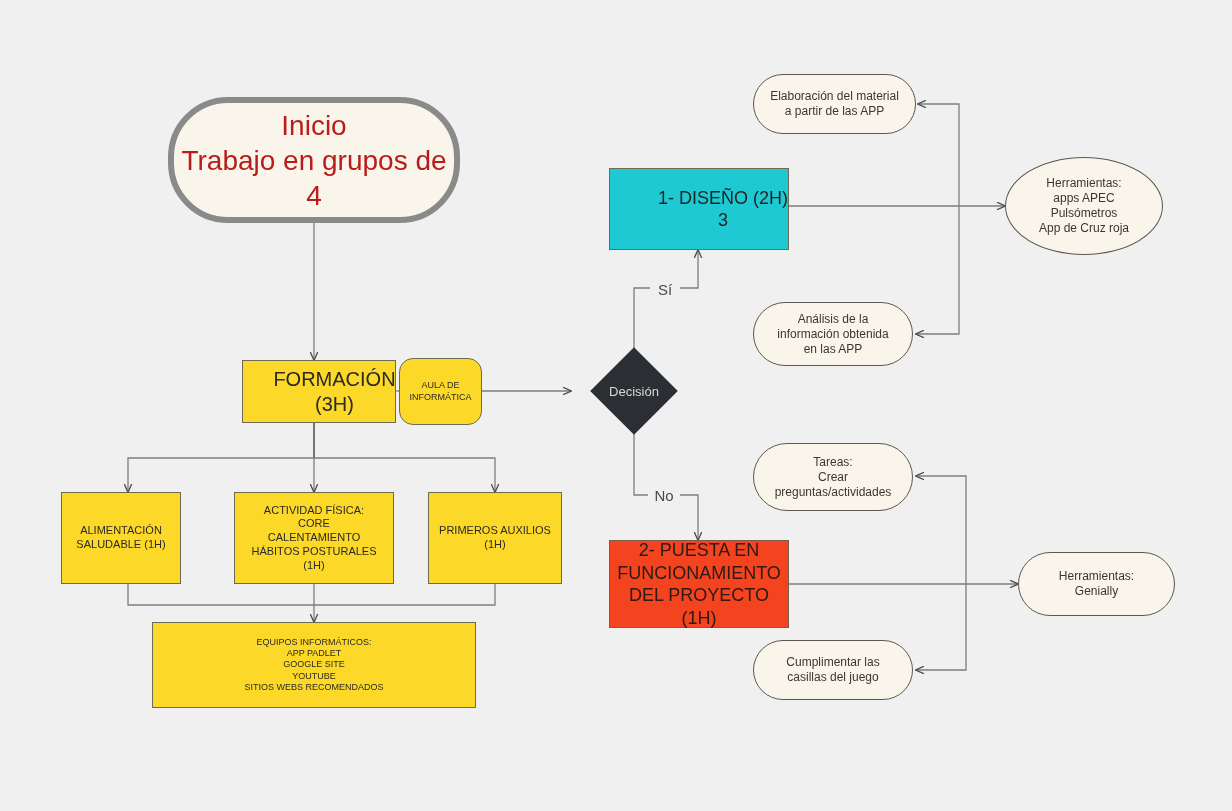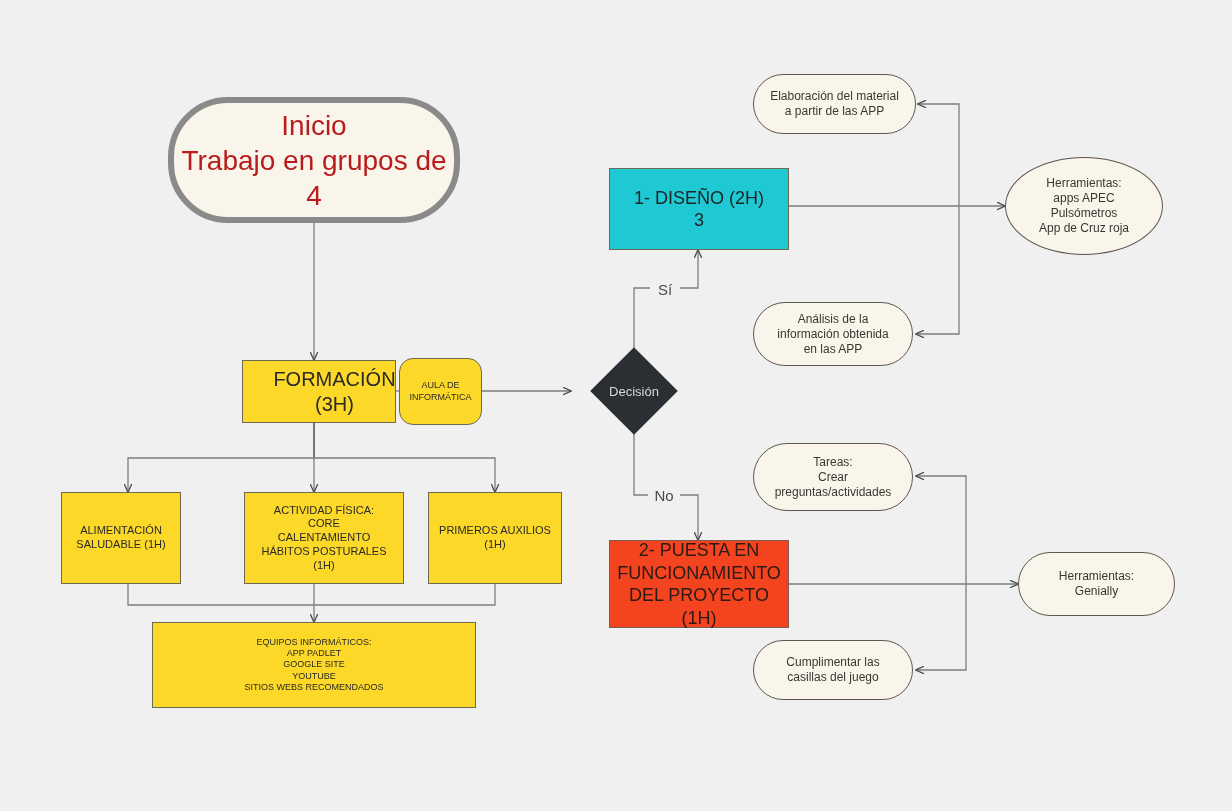--- a/index.html
+++ b/index.html
@@ -80,21 +80,21 @@
     position:absolute;z-index:6;
     background:#f0f0f0;
     color:#4a4a4a;
     font-size:15px;
     padding:0 3px;
     text-align:center;
   }
 
   .f28{font-size:28px;}
   .f20{font-size:20px;padding-left:31px;}
-  .f18{font-size:18px;}
+  .f18{font-size:18px;justify-content:flex-end;}
   .f12{font-size:12px;}
   .f11{font-size:11px;}
   .f9{font-size:9px;}
 </style>
 </head>
 <body>
 
 <svg id="canvas" viewBox="0 0 1232 811" xmlns="http://www.w3.org/2000/svg">
   <defs>
     <marker id="ah" markerWidth="9" markerHeight="9" refX="8" refY="4.5" orient="auto" markerUnits="userSpaceOnUse">
@@ -161,21 +161,21 @@
 <div class="node yellow-round f9" style="left:399px;top:358px;width:83px;height:67px;">
   <span class="lbl">AULA DE
 INFORMÁTICA</span>
 </div>
 
 <div class="node yellow f11" style="left:61px;top:492px;width:120px;height:92px;">
   <span class="lbl">ALIMENTACIÓN
 SALUDABLE (1H)</span>
 </div>
 
-<div class="node yellow f11" style="left:244px;top:492px;width:160px;height:92px;">
+<div class="node yellow f11" style="left:234px;top:492px;width:160px;height:92px;">
   <span class="lbl">ACTIVIDAD FÍSICA:
 CORE
 CALENTAMIENTO
 HÁBITOS POSTURALES
 (1H)</span>
 </div>
 
 <div class="node yellow f11" style="left:428px;top:492px;width:134px;height:92px;">
   <span class="lbl">PRIMEROS AUXILIOS
 (1H)</span>

